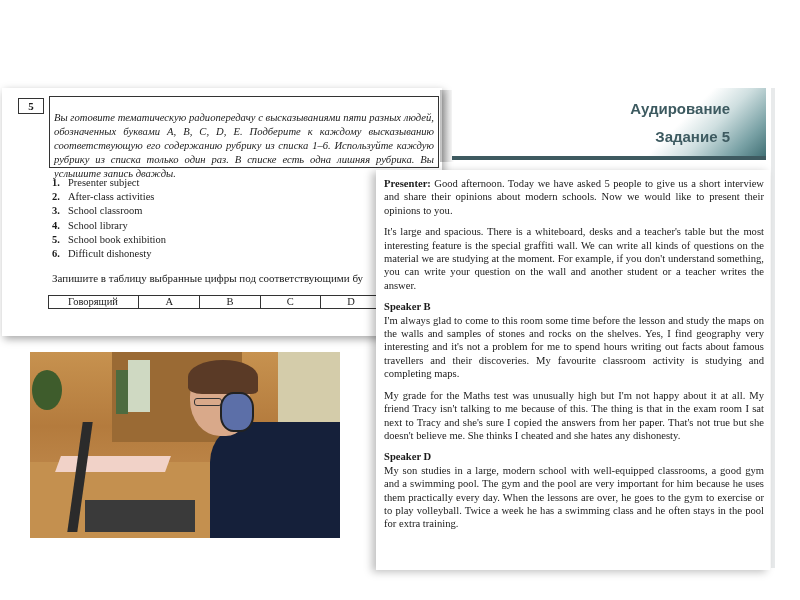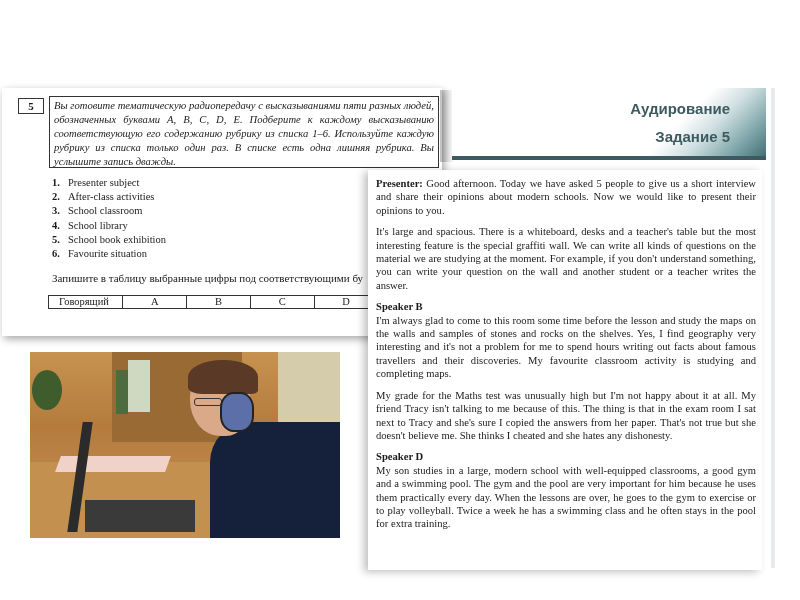--- a/index.html
+++ b/index.html
@@ -14,37 +14,37 @@
     position:absolute; left:2px; top:88px; width:440px; height:248px;
     background:#ffffff;
     box-shadow: 2px 3px 8px rgba(0,0,0,0.35);
   }
   .task-num {
     position:absolute; left:16px; top:10px; width:24px; height:14px;
     border:1px solid #333; font-size:11px; font-weight:bold; text-align:center; line-height:14px;
   }
   .task-box {
     position:absolute; left:47px; top:8px; width:390px; height:72px;
-    border:1px solid #333; padding:2px 4px; box-sizing:border-box;
+    border:1px solid #333; padding:14px 4px; box-sizing:border-box;
     font-style:italic; font-size:10.6px; line-height:14px; text-align:justify;
   }
   .options {
     position:absolute; left:50px; top:88px; margin:0; padding:0; list-style:none;
     font-size:10.5px; line-height:14.2px;
   }
   .options li { display:flex; }
   .options .n { font-weight:bold; width:16px; }
   .instruction {
     position:absolute; left:50px; top:184px; font-size:11px; white-space:nowrap;
   }
   table.answer {
     position:absolute; left:46px; top:207px; border-collapse:collapse;
     font-size:10.5px;
   }
-  table.answer td { border:1px solid #333; height:12px; padding:0 10px; line-height:12px; }
+  table.answer td { border:1px solid #333; height:12px; padding:0 19px; line-height:12px; }
   table.answer td.head { width:54px; }
   table.answer td.c { width:48px; text-align:center; }
 
   
   .banner {
     position:absolute; left:452px; top:88px; width:314px; height:72px;
     background: linear-gradient(135deg, #ffffff 0%, #ffffff 68%, #cfdfe0 78%, #7aa2a6 90%, #3b6b70 100%);
     text-align:right;
   }
   .banner-line {
@@ -74,21 +74,21 @@
   .photo .laptop-screen { position:absolute; left:45px; top:70px; width:10px; height:110px; background:#2b2b2b; transform:skewX(-8deg); }
   .photo .laptop-base { position:absolute; left:55px; top:148px; width:110px; height:32px; background:#3a3a3a; }
   .photo .person { position:absolute; left:180px; top:70px; width:130px; height:116px; background:#15203a; border-radius:40px 0 0 0; }
   .photo .head { position:absolute; left:160px; top:12px; width:60px; height:72px; background:#d9a98a; border-radius:45% 45% 40% 50%; }
   .photo .hair { position:absolute; left:158px; top:8px; width:70px; height:34px; background:#5a3a26; border-radius:50% 50% 10% 20%; }
   .photo .headphone { position:absolute; left:190px; top:40px; width:30px; height:36px; background:#5c6fa8; border-radius:40%; border:2px solid #222; }
   .photo .glasses { position:absolute; left:164px; top:46px; width:26px; height:6px; border:1px solid #333; border-radius:3px; }
 
   
   .transcript {
-    position:absolute; left:368px; top:170px; width:394px; height:400px;
+    position:absolute; left:376px; top:170px; width:394px; height:400px;
     background:#ffffff; box-shadow:-4px 2px 8px rgba(0,0,0,0.25);
     padding:7px 6px 0 8px; box-sizing:border-box;
     font-size:10.6px; line-height:13.4px; text-align:justify;
   }
   .transcript p { margin:0 0 8px 0; }
   .transcript .label { font-weight:bold; display:block; }
   .transcript .inline-label { font-weight:bold; }
 </style>
 </head>
 <body>
@@ -113,21 +113,21 @@
     <li>
         <span class="n">4.</span>
         <span>School library</span>
       </li>
     <li>
         <span class="n">5.</span>
         <span>School book exhibition</span>
       </li>
     <li>
         <span class="n">6.</span>
-        <span>Favourite situation</span>
+        <span>Difficult dishonesty</span>
       </li>
   </ul>
 
   <div class="instruction">Запишите в таблицу выбранные цифры под соответствующими бу</div>
 
   <table class="answer">
     <tbody>
         <tr>
       <td class="head">Говорящий</td>
       <td class="c">A</td>

